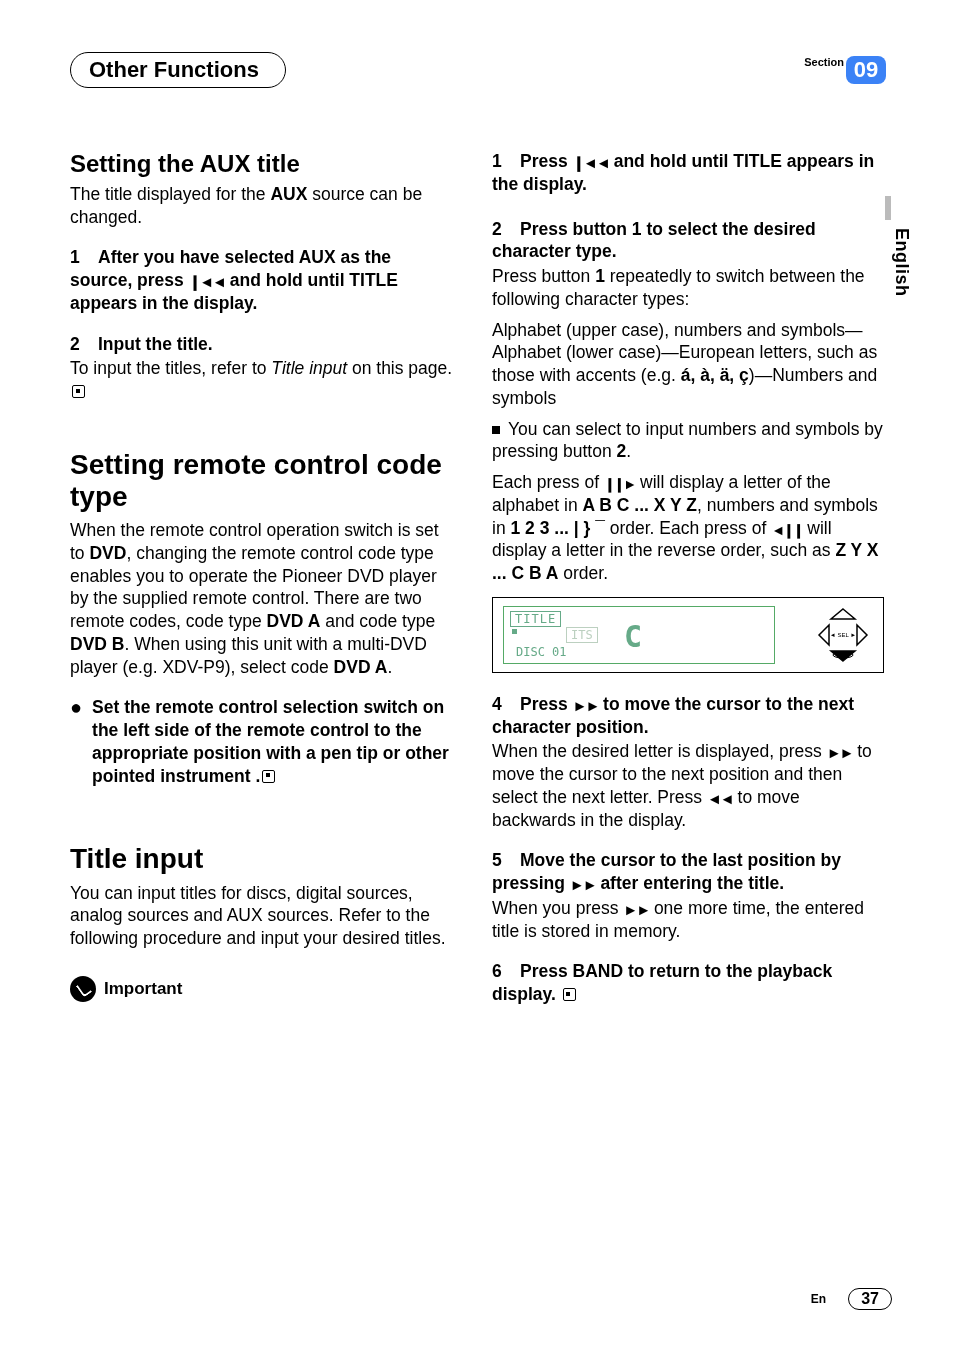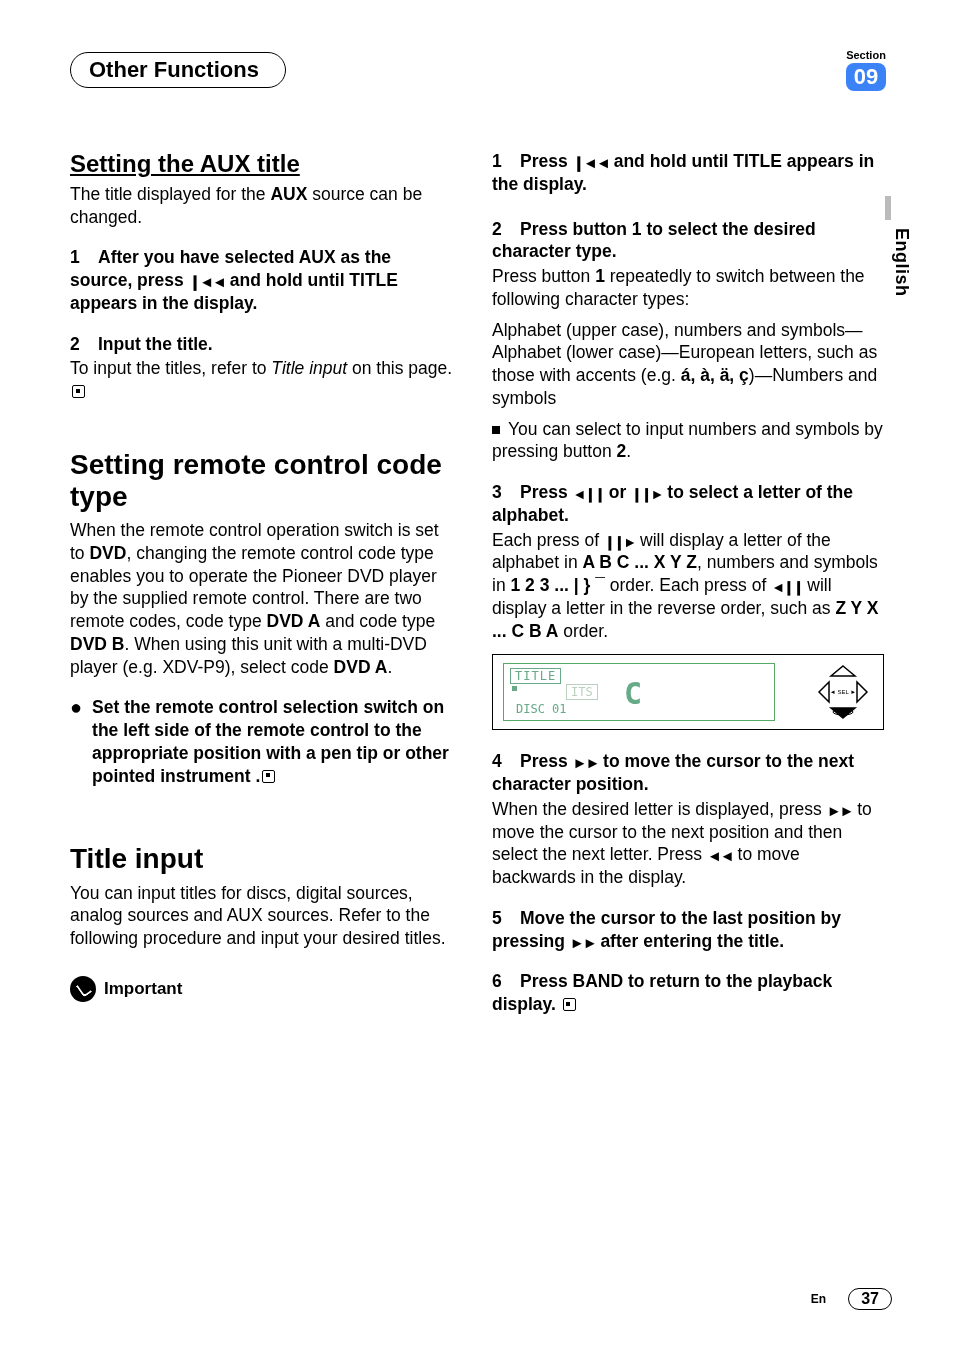--- a/index.html
+++ b/index.html
@@ -37,22 +37,20 @@
     height: 34px;
     padding: 0 26px 0 18px;
     position: relative;
   }
   .section-title {
     font-weight: 800;
     font-size: 22px;
   }
   .section-label-wrap {
     display: flex;
-    flex-direction: column;
-    align-items: center;
     gap: 2px;
   }
   .section-small {
     font-size: 11px;
     font-weight: 700;
   }
   .section-badge {
     background: #3b82f6;
     color: #fff;
     font-weight: 800;
@@ -100,21 +98,20 @@
   }
   .col-right {
     width: 392px;
   }
 
   h2 {
     font-size: 24px;
     font-weight: 800;
     margin: 0 0 4px 0;
     line-height: 1.2;
-    text-decoration: underline;
   }
   h1 {
     font-size: 28px;
     font-weight: 800;
     margin: 0 0 6px 0;
     line-height: 1.15;
   }
   p, .step, .body {
     font-size: 17.5px;
     line-height: 1.3;
@@ -362,23 +359,20 @@
       <p class="body">
         <span>Press button </span><span class="bold">1</span><span> repeatedly to switch between the following character types:</span>
       </p>
       <p class="body">
         <span>Alphabet (upper case), numbers and symbols—Alphabet (lower case)—European letters, such as those with accents (e.g. </span><span class="bold">á, à, ä, ç</span><span>)—Numbers and symbols</span>
       </p>
       <p class="body">
         <span class="sq-bullet"></span><span>You can select to input numbers and symbols by pressing button </span><span class="bold">2</span><span>.</span>
       </p>
 
-      <div class="step-head" style="margin-top:18px">
-        <span class="num">3</span><span>Press </span><span class="glyph glyph-sm">◄❙❙</span><span> or </span><span class="glyph glyph-sm">❙❙►</span><span> to select a letter of the alphabet.</span>
-      </div>
       <p class="body">
         <span>Each press of </span><span class="glyph glyph-sm">❙❙►</span><span> will display a letter of the alphabet in </span><span class="bold">A B C ... X Y Z</span><span>, numbers and symbols in </span><span class="bold">1 2 3 ... | } ¯</span><span> order. Each press of </span><span class="glyph glyph-sm">◄❙❙</span><span> will display a letter in the reverse order, such as </span><span class="bold">Z Y X ... C B A</span><span> order.</span>
       </p>
 
       <div class="illus">
         <div class="lcd">
           <span class="tag-title">TITLE</span>
           <span class="tag-its">ITS</span>
           <span class="dot"></span>
           <span class="disc">DISC 01</span>
@@ -399,20 +393,23 @@
       <div class="step-head">
         <span class="num">4</span><span>Press </span><span class="glyph">►►</span><span> to move the cursor to the next character position.</span>
       </div>
       <p class="body">
         <span>When the desired letter is displayed, press </span><span class="glyph">►►</span><span> to move the cursor to the next position and then select the next letter. Press </span><span class="glyph">◄◄</span><span> to move backwards in the display.</span>
       </p>
 
       <div class="step-head" style="margin-top:18px">
         <span class="num">5</span><span>Move the cursor to the last position by pressing </span><span class="glyph">►►</span><span> after entering the title.</span>
       </div>
+      <p class="body">
+        <span>When you press </span><span class="glyph">►►</span><span> one more time, the entered title is stored in memory.</span>
+      </p>
 
       <div class="step-head" style="margin-top:18px">
         <span class="num">6</span><span>Press BAND to return to the playback display.</span> <span class="end-square"></span>
       </div>
 
     </div>
   </div>
 
   <div class="footer">
     <span class="footer-lang">En</span>

